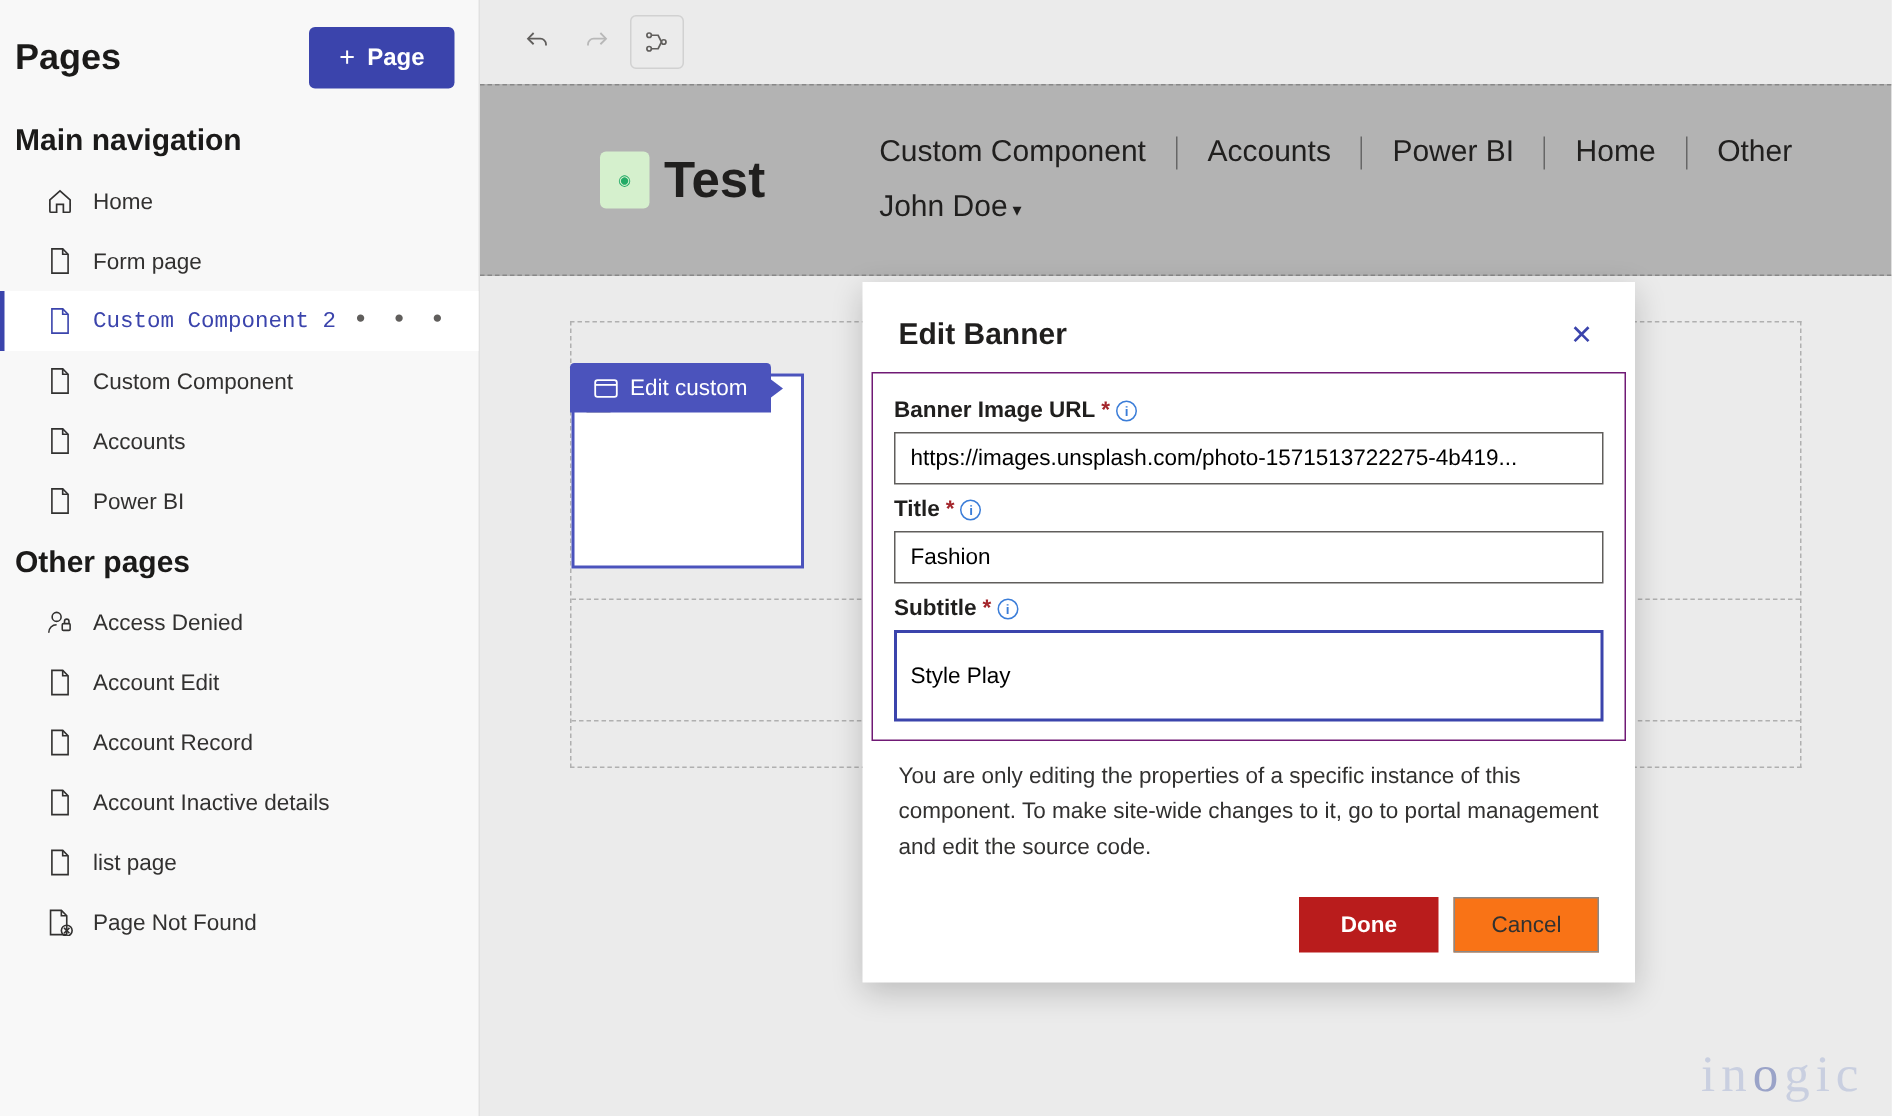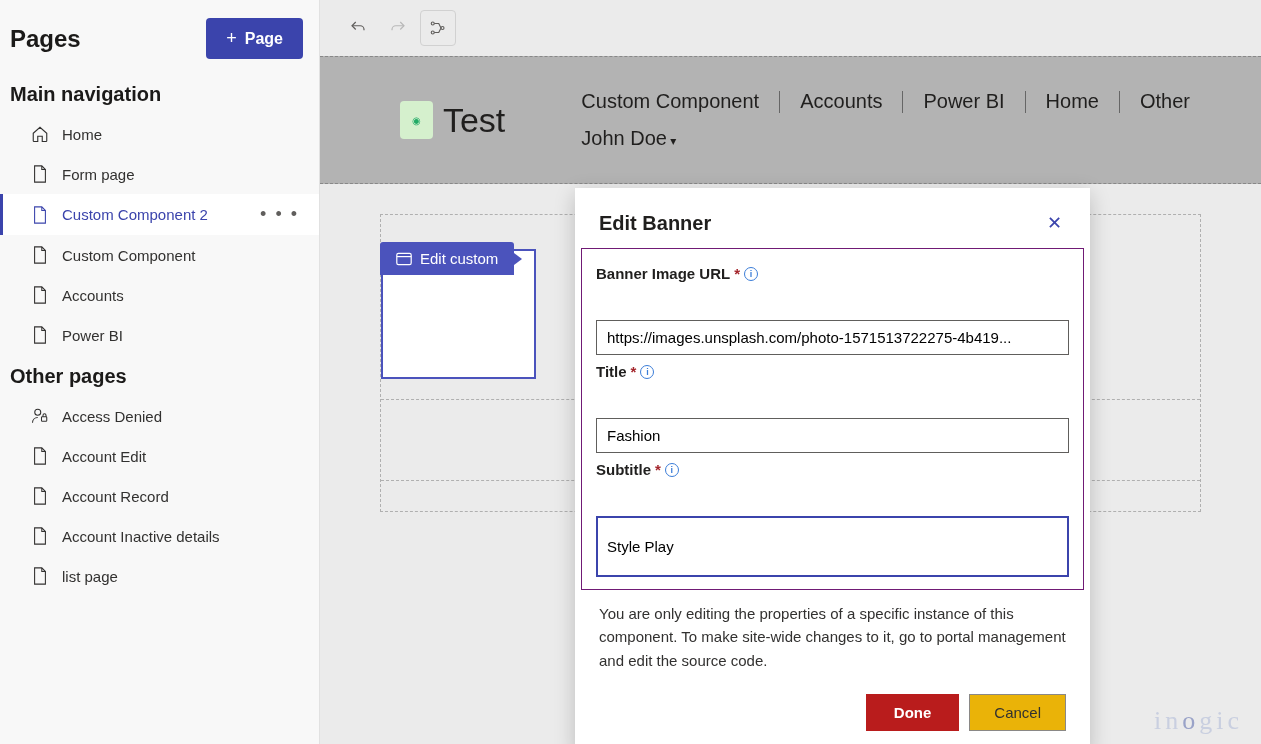--- a/index.html
+++ b/index.html
@@ -7,33 +7,33 @@
 
 .sidebar { position: absolute; left: 0; top: 0; width: 320px; height: 744px; background: #f8f8f8; border-right: 1px solid #e1e1e1; padding-top: 10px; }
 .sidebar-header { display: flex; align-items: center; justify-content: space-between; padding: 8px 16px 14px 10px; }
 .sidebar-header h1 { font-size: 24px; font-weight: 700; color: #1b1a19; }
 .page-btn { background: #3b44ac; color: #fff; border: none; border-radius: 4px; padding: 10px 20px; font-size: 16px; font-weight: 600; display: flex; align-items: center; gap: 8px; cursor: pointer; }
 .page-btn .plus { font-size: 18px; font-weight: 400; }
 
 .section-title { font-size: 20px; font-weight: 700; padding: 10px 10px 8px 10px; color: #1b1a19; }
 .nav-item { display: flex; align-items: center; padding: 10px 14px 10px 30px; cursor: pointer; font-size: 15px; color: #323130; position: relative; }
 .nav-item .icon { width: 20px; height: 20px; margin-right: 12px; flex-shrink: 0; display: flex; align-items: center; justify-content: center; }
-.nav-item.selected { background: #fff; color: #3b44ac; }
+.nav-item.selected { background: #fff; color: #3b44ac; font-family: Liberation Mono, monospace; }
 .nav-item.selected::before { content: ""; position: absolute; left: 0; top: 0; bottom: 0; width: 3px; background: #3b44ac; }
 .nav-item.selected .icon svg { stroke: #3b44ac; }
 .dots { margin-left: auto; font-size: 18px; letter-spacing: 2px; color: #605e5c; padding-right: 6px; }
 
 .main { position: absolute; left: 320px; top: 0; right: 0; height: 744px; background: #ebebeb; }
 .toolbar { height: 56px; display: flex; align-items: center; padding-left: 20px; gap: 4px; }
 .tool-ico { width: 36px; height: 36px; display: flex; align-items: center; justify-content: center; cursor: pointer; color: #605e5c; border-radius: 4px; }
 .tool-ico:last-of-type { border: 1px solid #d1d1d1; }
 
 .canvas-header { background: #b3b3b3; border-top: 1px dashed #888; border-bottom: 1px dashed #888; display: flex; align-items: center; padding: 10px 20px; height: 128px; }
 .logo-box { width: 38px; height: 38px; background: #d5f0cd; border-radius: 4px; margin-left: 60px; margin-right: 10px; display: flex; align-items: center; justify-content: center; font-size: 10px; color: #2a6; }
-.site-title { font-size: 34px; font-weight: 400; color: #201f1e; margin-right: 56px; }
+.site-title { font-size: 34px; font-weight: 700; color: #201f1e; margin-right: 56px; }
 .top-nav { display: flex; flex-wrap: wrap; align-items: center; font-size: 20px; color: #201f1e; row-gap: 14px; }
 .top-nav span { padding: 0 20px; cursor: pointer; }
 .top-nav .nsep { border-left: 1px solid #666; height: 22px; padding: 0; }
 .user-drop::after { content: " ▾"; font-size: 12px; }
 
 .canvas-body { position: relative; padding: 30px 60px; background: #ebebeb; height: 410px; }
 .dashed-wrap { border: 1px dashed #b0b0b0; padding: 30px 0 30px 0; position: relative; }
 .edit-badge { position: absolute; top: 58px; left: 60px; background: #4b53bc; color: #fff; padding: 8px 16px; font-size: 15px; display: flex; align-items: center; gap: 8px; z-index: 2; border-top-left-radius: 3px; border-top-right-radius: 3px; }
 .edit-badge::after { content: ""; position: absolute; right: -8px; top: 50%; transform: translateY(-50%); border-left: 8px solid #4b53bc; border-top: 6px solid transparent; border-bottom: 6px solid transparent; }
 .banner-box { width: 155px; height: 130px; border: 2px solid #4b53bc; background: #fff; display: flex; align-items: flex-start; padding: 8px; font-size: 15px; margin-top: 4px; }
@@ -42,30 +42,30 @@
 
 .popover { position: absolute; left: 575px; top: 188px; width: 515px; background: #fff; box-shadow: 0 6px 20px rgba(0,0,0,0.2); z-index: 50; padding-bottom: 20px; }
 .pop-head { display: flex; justify-content: space-between; align-items: center; padding: 20px 24px 10px 24px; }
 .pop-head h2 { font-size: 20px; font-weight: 600; color: #201f1e; }
 .close-x { cursor: pointer; color: #3b44ac; font-size: 18px; padding: 4px; }
 .highlight-box { border: 1px solid #701a75; margin: 0 6px; padding: 8px 14px 12px 14px; }
 .form-row { margin-top: 8px; }
 .form-row label { font-size: 15px; font-weight: 600; color: #201f1e; display: flex; align-items: center; gap: 4px; margin-bottom: 6px; }
 .req { color: #a4262c; }
 .info-ico { width: 14px; height: 14px; border: 1px solid #3b7dd8; border-radius: 50%; color: #3b7dd8; font-size: 9px; display: inline-flex; align-items: center; justify-content: center; }
-.form-row input { width: 100%; padding: 8px 10px; font-size: 15px; border: 1px solid #605e5c; outline: none; background: #fff; font-family: inherit; margin-top: 32px; }
+.form-row input { width: 100%; padding: 8px 10px; font-size: 15px; border: 1px solid #605e5c; outline: none; background: #fff; font-family: inherit; }
 .form-row input.focused { border: 2px solid #3b44ac; padding: 20px 9px; }
 .helper-text { font-size: 15px; color: #323130; padding: 12px 24px 6px 24px; line-height: 1.55; }
 .open-link { display: flex; align-items: center; gap: 10px; padding: 10px 24px; font-size: 15px; color: #201f1e; cursor: pointer; }
 .open-link .ext { color: #3b44ac; }
 .pop-actions { display: flex; gap: 10px; justify-content: flex-end; padding: 16px 24px 0 24px; }
 .btn-primary { background: #b91c1c; color: #fff; border: none; padding: 10px 28px; font-size: 15px; font-weight: 600; cursor: pointer; }
-.btn-secondary { background: #eab308; color: #323130; border: 1px solid #8a8886; padding: 0 24px; font-size: 15px; cursor: pointer; }
-
-.watermark { position: absolute; right: 18px; bottom: 8px; font-size: 26px; color: #c9cfe0; font-weight: 300; letter-spacing: 4px; font-family: Georgia, serif; }
+.btn-secondary { background: #f97316; color: #323130; border: 1px solid #8a8886; padding: 0 24px; font-size: 15px; cursor: pointer; }
+
+.watermark { position: absolute; right: 18px; bottom: 8px; font-size: 34px; color: #c9cfe0; font-weight: 300; letter-spacing: 4px; font-family: Georgia, serif; }
 .watermark .dot { color: #9aa3c8; }
 </style>
 </head>
 <body>
 
 <div class="sidebar">
   <div class="sidebar-header">
     <h1>Pages</h1>
     <button class="page-btn">
       <span class="plus">+</span>
@@ -171,20 +171,31 @@
     <span>Account Inactive details</span>
   </div>
   <div class="nav-item">
     <span class="icon">
         <svg width="16" height="18" viewBox="0 0 16 20" fill="none" stroke="#323130" stroke-width="1.2">
           <path d="M2 1h8l4 4v14H2V1z"></path>
           <path d="M10 1v4h4"></path>
         </svg>
       </span>
     <span>list page</span>
+  </div>
+  <div class="nav-item">
+    <span class="icon">
+        <svg width="18" height="18" viewBox="0 0 20 20" fill="none" stroke="#323130" stroke-width="1.2">
+          <path d="M3 1h8l4 4v14H3V1z"></path>
+          <path d="M11 1v4h4"></path>
+          <circle cx="15" cy="16" r="4"></circle>
+          <path d="M13 14l4 4M17 14l-4 4"></path>
+        </svg>
+      </span>
+    <span>Page Not Found</span>
   </div>
 </div>
 
 <div class="main">
   <div class="toolbar">
     <div class="tool-ico">
         <svg width="18" height="18" viewBox="0 0 24 24" fill="none" stroke="#605e5c" stroke-width="1.6">
           <path d="M9 14l-5-5 5-5"></path>
           <path d="M4 9h11a5 5 0 015 5v1"></path>
         </svg>

